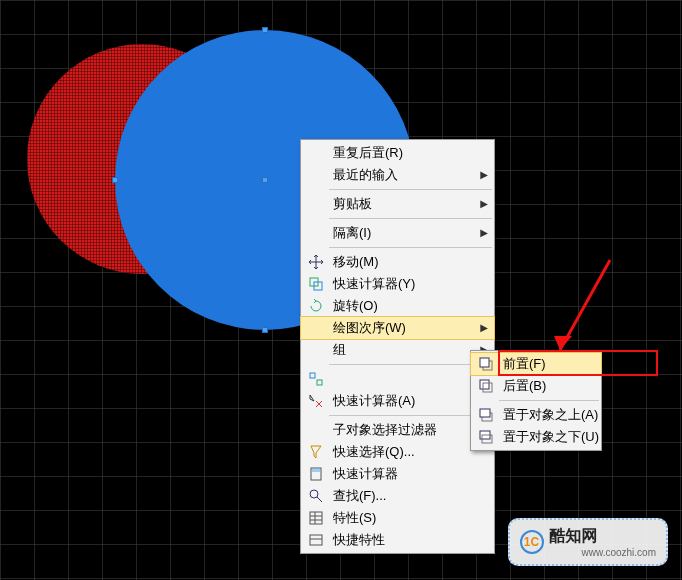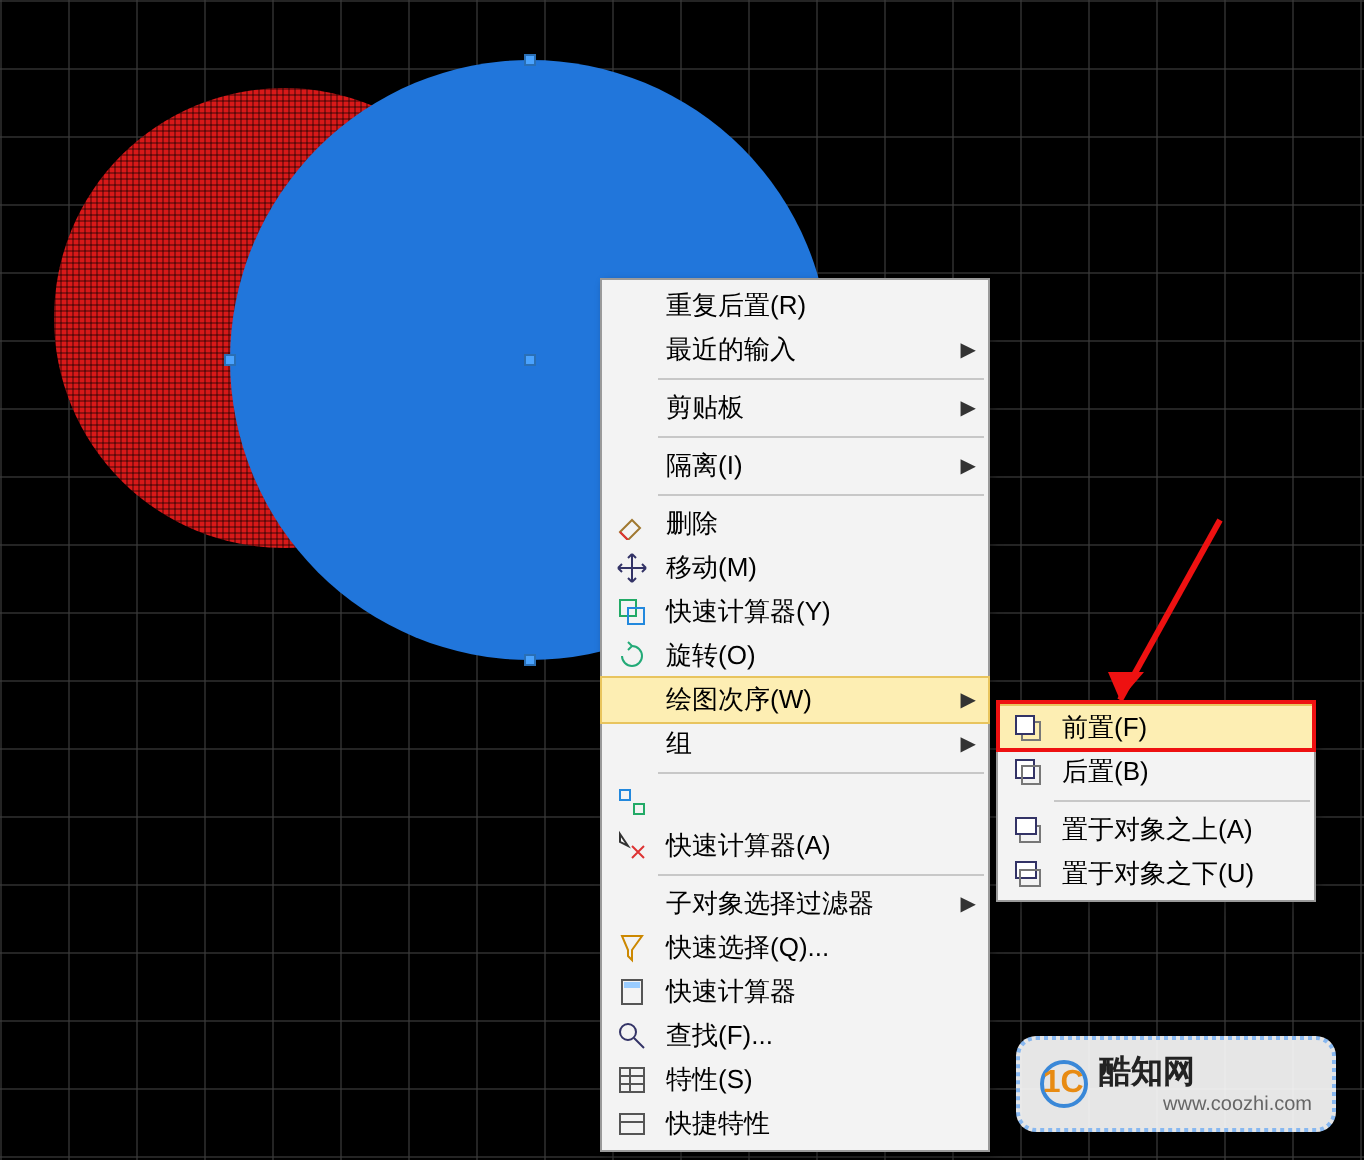--- a/index.html
+++ b/index.html
@@ -24,37 +24,37 @@
 
 .menu { position: absolute; background: #f3f3f3; border: 1px solid #9a9a9a; box-shadow: 2px 2px 4px rgba(0,0,0,0.4); padding: 2px 0; }
 .menu .row { display: flex; align-items: center; height: 22px; padding: 0 20px 0 4px; position: relative; white-space: nowrap; color: #000; }
 .menu .row.hl { background: #fdeeb3; outline: 1px solid #e8c45e; }
 .menu .icon-col { width: 22px; height: 20px; display: flex; align-items: center; justify-content: center; flex-shrink: 0; }
 .menu .label { padding-left: 6px; text-align: right; }
 .menu .sep { height: 1px; margin: 3px 2px 3px 28px; background: #c7c7c7; }
 .menu .arrow { position: absolute; right: 6px; top: 5px; font-size: 10px; color: #333; }
 
 .main-menu { left: 300px; top: 139px; width: 195px; }
-.sub-menu  { left: 498px; top: 350px; width: 160px; }
+.sub-menu  { left: 470px; top: 350px; width: 132px; }
 
 
 .red-box { position: absolute; border: 2px solid #e11; pointer-events: none; }
 .rb1 { left: 498px; top: 350px; width: 160px; height: 26px; }
 
 
 .red-arrow { position: absolute; left: 550px; top: 250px; }
 .red-arrow line { stroke: #e11; stroke-width: 3; }
 .red-arrow polygon { fill: #e11; }
 
 
 .ic { width: 16px; height: 16px; }
 
 
 .watermark { position: absolute; right: 14px; bottom: 14px; background: rgba(255,255,255,0.9); border: 2px dotted #88b8f0; color: #222; padding: 6px 10px; border-radius: 10px; display: flex; align-items: center; gap: 6px; }
-.watermark .logo { width: 24px; height: 24px; border-radius: 50%; border: 2px solid #3a88d8; display: flex; align-items: center; justify-content: center; color: #e88b12; font-weight: bold; font-size: 16px; }
+.watermark .logo { width: 24px; height: 24px; border-radius: 50%; border: 2px solid #3a88d8; display: flex; align-items: center; justify-content: center; color: #e88b12; font-weight: bold; font-size: 12px; }
 .watermark .t1 { font-weight: bold; font-size: 16px; margin-top: 21px; }
 .watermark .t2 { font-size: 10px; color: #666; display: block; padding-left: 32px; }
 </style>
 </head>
 <body>
 
 <div class="grid"></div>
 
 <div class="red-circle"></div>
 <div class="blue-circle"></div>
@@ -80,29 +80,20 @@
       <span class="label">剪贴板</span>
       <span class="arrow">▶</span>
     </div>
   <div class="sep"></div>
   <div class="row">
       <span class="icon-col"></span>
       <span class="label">隔离(I)</span>
       <span class="arrow">▶</span>
     </div>
   <div class="sep"></div>
-  <div class="row">
-      <span class="icon-col">
-        <svg class="ic">
-          <path d="M2 12 L8 6 L12 10 L6 16 Z" fill="none" stroke="#a07830"></path>
-          <path d="M2 12 L6 16" stroke="#d33"></path>
-        </svg>
-      </span>
-      <span class="label">删除</span>
-    </div>
   <div class="row">
       <span class="icon-col">
         <svg class="ic">
           <path d="M8 1 L8 15 M1 8 L15 8 M8 1 L6 3 M8 1 L10 3 M8 15 L6 13 M8 15 L10 13 M1 8 L3 6 M1 8 L3 10 M15 8 L13 6 M15 8 L13 10" stroke="#336" fill="none"></path>
         </svg>
       </span>
       <span class="label">移动(M)</span>
     </div>
   <div class="row">
       <span class="icon-col">

